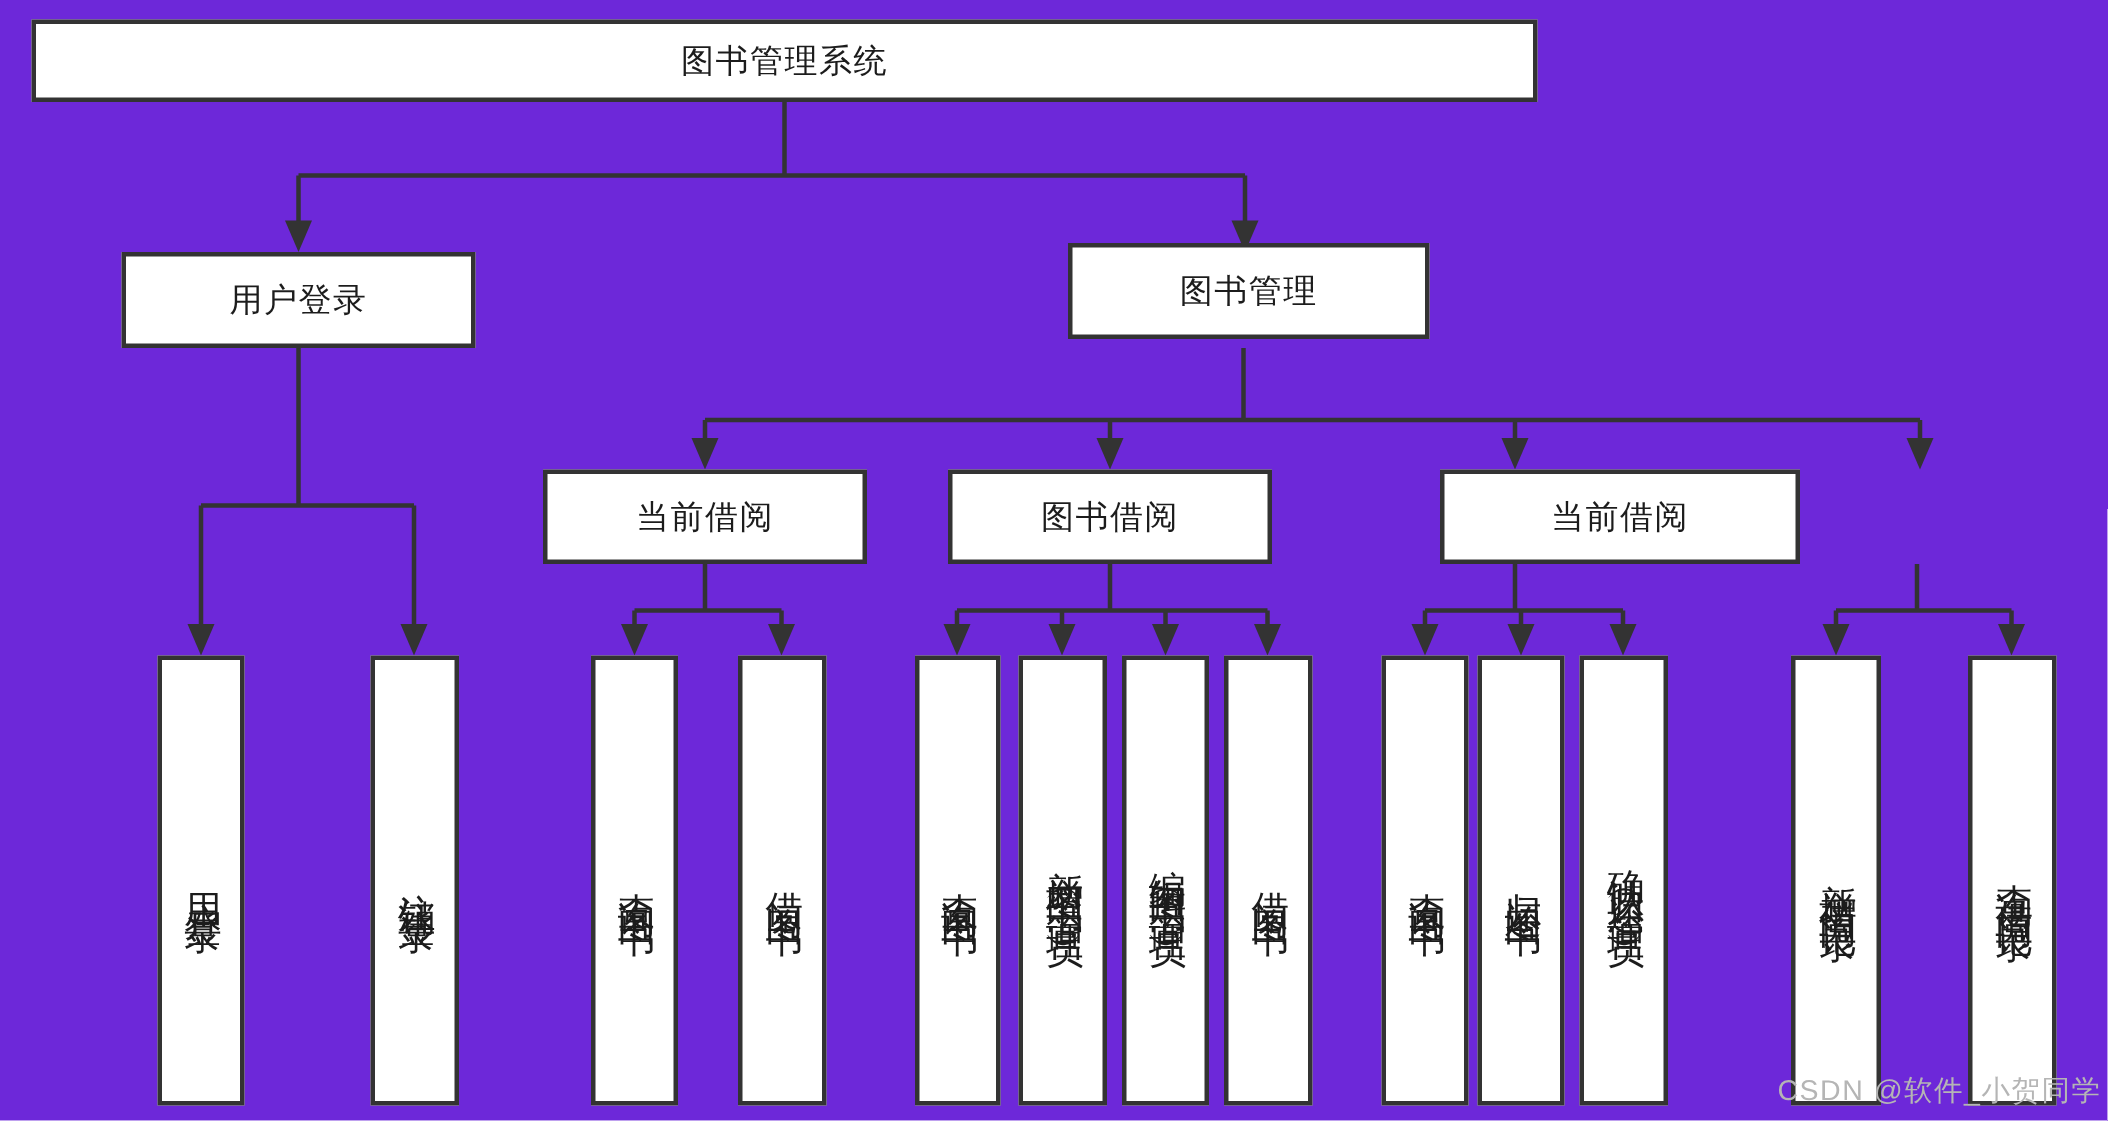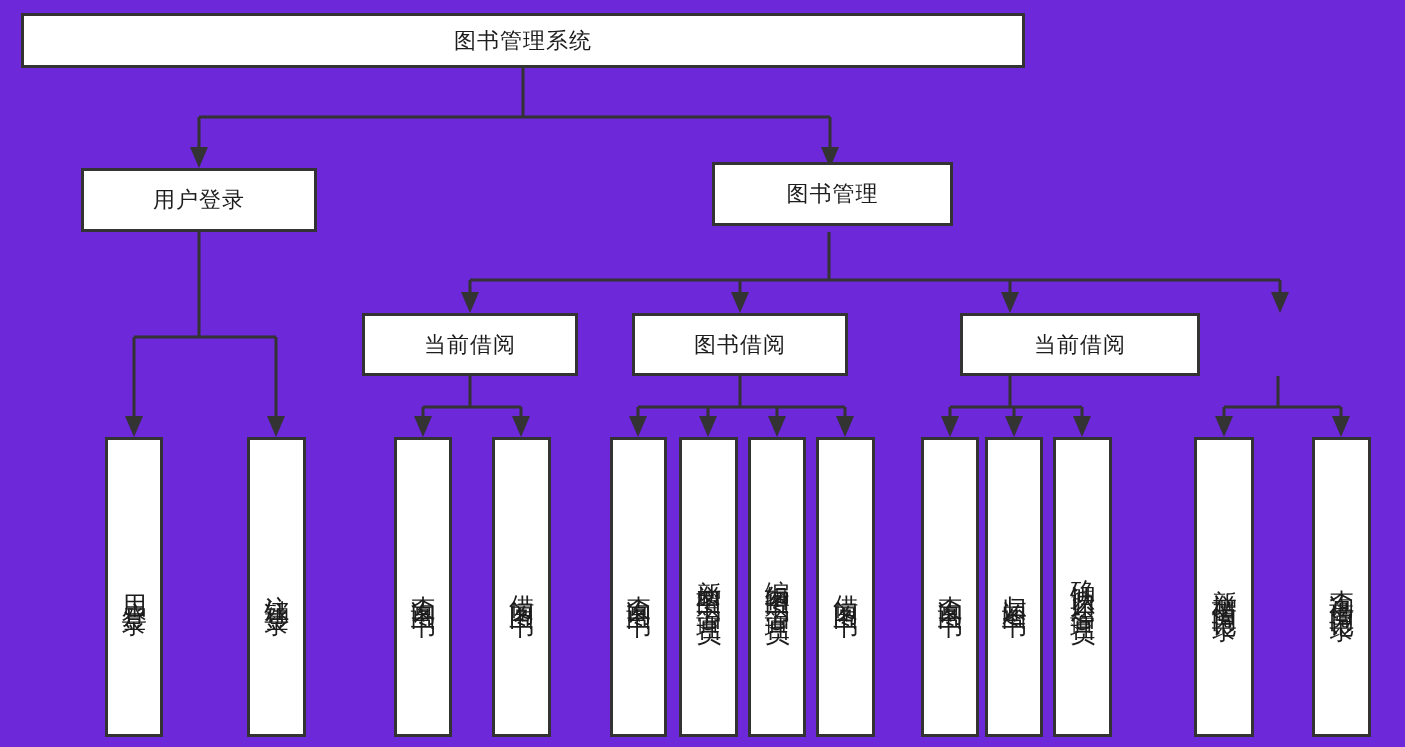--- a/index.html
+++ b/index.html
@@ -134,14 +134,15 @@
   <div class="node vnode n-l4 n-b3">编辑图书（管理员）</div>
   <div class="node vnode n-l4 n-b4">借阅图书</div>
 
   <div class="node vnode n-l4 n-c1">查询图书</div>
   <div class="node vnode n-l4 n-c2">归还图书</div>
   <div class="node vnode n-l4 n-c3">确认归还（管理员）</div>
 
   <div class="node vnode n-l4 n-r1">新增借阅记录</div>
   <div class="node vnode n-l4 n-r2">查询借阅记录</div>
 
+  <div class="watermark">CSDN @软件_小贺同学</div>
 
 </div>
 
 </body></html>

